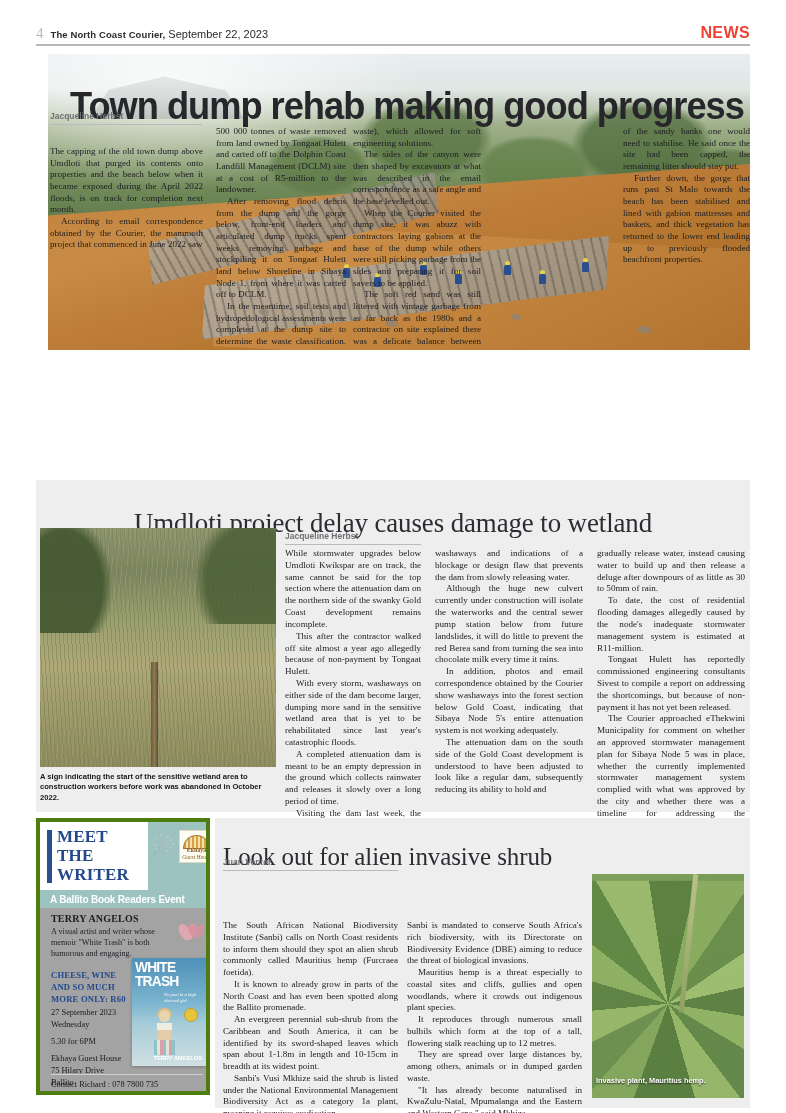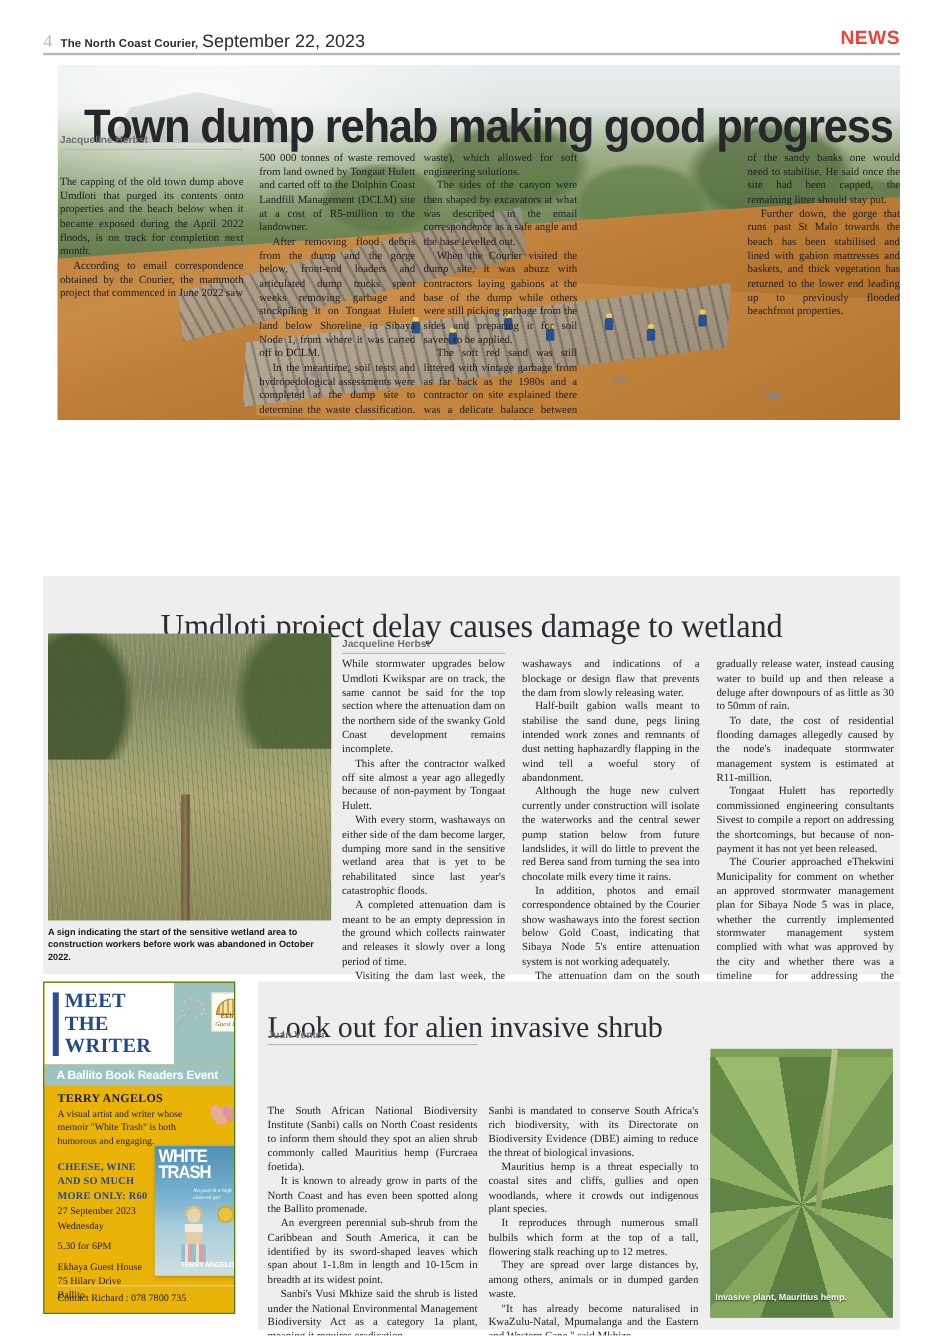--- a/index.html
+++ b/index.html
@@ -24,21 +24,21 @@
   .page-num {
     font-family: "Liberation Serif", serif;
     font-size: 15px; color: #b9b9bd; margin-right: 7px; line-height: 1;
   }
   .paper-name {
     font-family: "Liberation Sans", sans-serif;
     font-size: 9.5px; font-weight: bold; color: #2b2b30; letter-spacing: .1px;
   }
   .paper-date {
     font-family: "Liberation Sans", sans-serif;
-    font-size: 15px; font-weight: normal; color: #2b2b30; margin-left: 3px;
+    font-size: 11px; font-weight: normal; color: #2b2b30; margin-left: 3px;
   }
   .section-label {
     position: absolute; right: 36px; top: 24px;
     font-family: "Liberation Sans", sans-serif;
     font-size: 16px; font-weight: bold; color: #ef4136; letter-spacing: .4px;
   }
   .masthead-rule {
     position: absolute; left: 36px; top: 44px; width: 714px; height: 2px;
     background: #b6b6bb;
   }
@@ -257,22 +257,22 @@
   }
   .a3-caption {
     position: absolute; left: 381px; top: 258px; width: 142px;
     font-family: "Liberation Sans", sans-serif;
     font-size: 7.4px; font-weight: bold; line-height: 1.35;
     color: #ffffff; text-shadow: 0 1px 1.6px rgba(0,0,0,.8);
   }
 
   
   .ad {
-    position: absolute; left: 36px; top: 818px; width: 160px; height: 277px;
-    background: #eab308; border: 1px solid #4d7c0f;
+    position: absolute; left: 36px; top: 818px; width: 174px; height: 277px;
+    background: #a3a3a3; border: 4px solid #4d7c0f;
     overflow: hidden;
   }
   .ad-band {
     position: absolute; left: 0; top: 0; width: 174px; height: 68px;
     background: linear-gradient(90deg, #ffffff 0%, #ffffff 62%, #9cc3c0 62%, #9cc3c0 100%);
   }
   .ad-bar {
     position: absolute; left: 7px; top: 8px; width: 5px; height: 53px;
     background: #2b4f8e;
   }
@@ -515,21 +515,20 @@
 
   <div class="a2-col a2-c1">
     <p class="first">While stormwater upgrades below Umdloti Kwikspar are on track, the same cannot be said for the top section where the attenuation dam on the northern side of the swanky Gold Coast development remains incomplete.</p>
     <p>This after the contractor walked off site almost a year ago allegedly because of non-payment by Tongaat Hulett.</p>
     <p>With every storm, washaways on either side of the dam become larger, dumping more sand in the sensitive wetland area that is yet to be rehabilitated since last year's catastrophic floods.</p>
     <p>A completed attenuation dam is meant to be an empty depression in the ground which collects rainwater and releases it slowly over a long period of time.</p>
     <p>Visiting the dam last week, the Courier found an abandoned construction site scarred by deep cracks in the earth from repeated</p>
   </div>
   <div class="a2-col a2-c2">
     <p class="first">washaways and indications of a blockage or design flaw that prevents the dam from slowly releasing water.</p>
-    <p>Half-built gabion walls meant to stabilise the sand dune, pegs lining intended work zones and remnants of dust netting haphazardly flapping in the wind tell a woeful story of abandonment.</p>
     <p>Although the huge new culvert currently under construction will isolate the waterworks and the central sewer pump station below from future landslides, it will do little to prevent the red Berea sand from turning the sea into chocolate milk every time it rains.</p>
     <p>In addition, photos and email correspondence obtained by the Courier show washaways into the forest section below Gold Coast, indicating that Sibaya Node 5's entire attenuation system is not working adequately.</p>
     <p>The attenuation dam on the south side of the Gold Coast development is understood to have been adjusted to look like a regular dam, subsequently reducing its ability to hold and</p>
   </div>
   <div class="a2-col a2-c3">
     <p class="first">gradually release water, instead causing water to build up and then release a deluge after downpours of as little as 30 to 50mm of rain.</p>
     <p>To date, the cost of residential flooding damages allegedly caused by the node's inadequate stormwater management system is estimated at R11-million.</p>
     <p>Tongaat Hulett has reportedly commissioned engineering consultants Sivest to compile a report on addressing the shortcomings, but because of non-payment it has not yet been released.</p>
     <p>The Courier approached eThekwini Municipality for comment on whether an approved stormwater management plan for Sibaya Node 5 was in place, whether the currently implemented stormwater management system complied with what was approved by the city and whether there was a timeline for addressing the shortcomings.</p>
     <p>No response has yet been received.</p>

